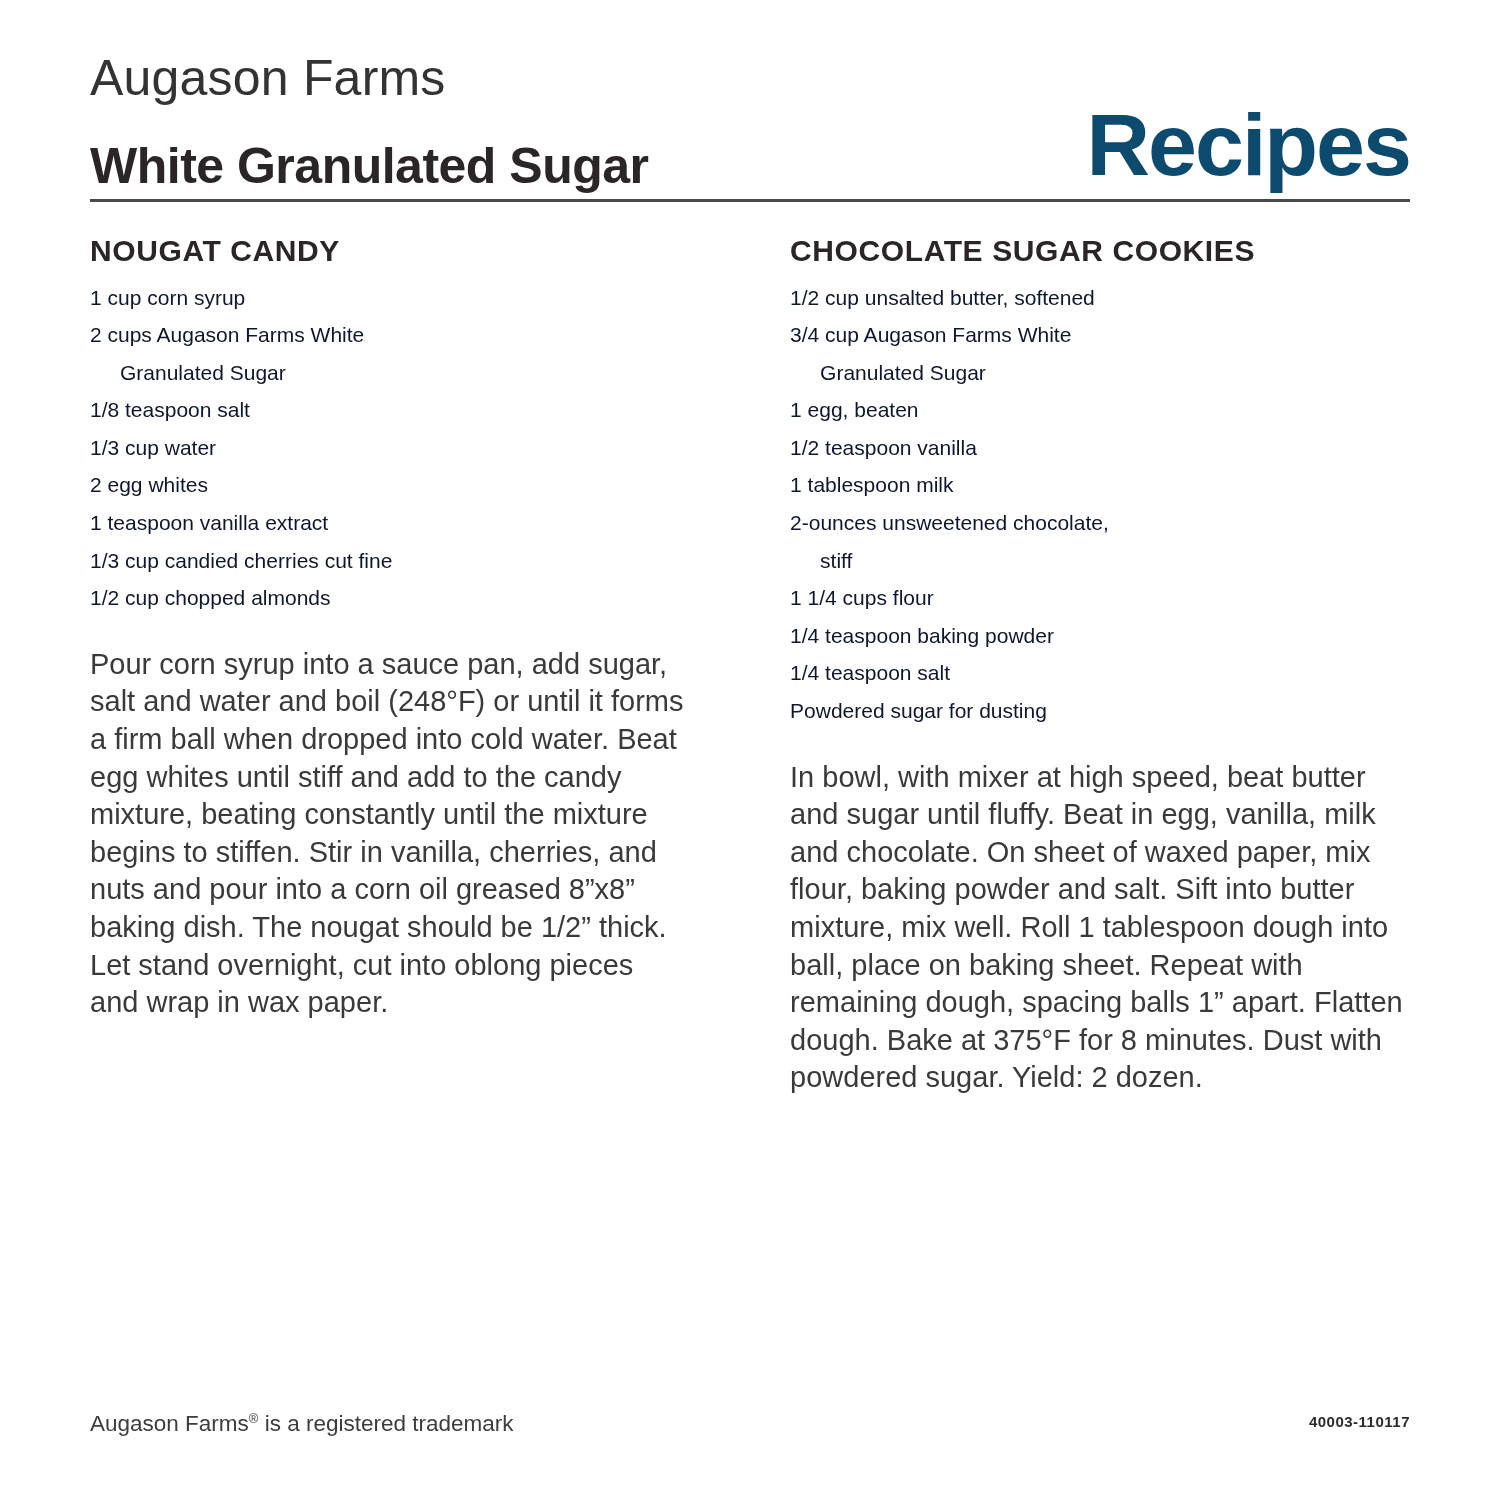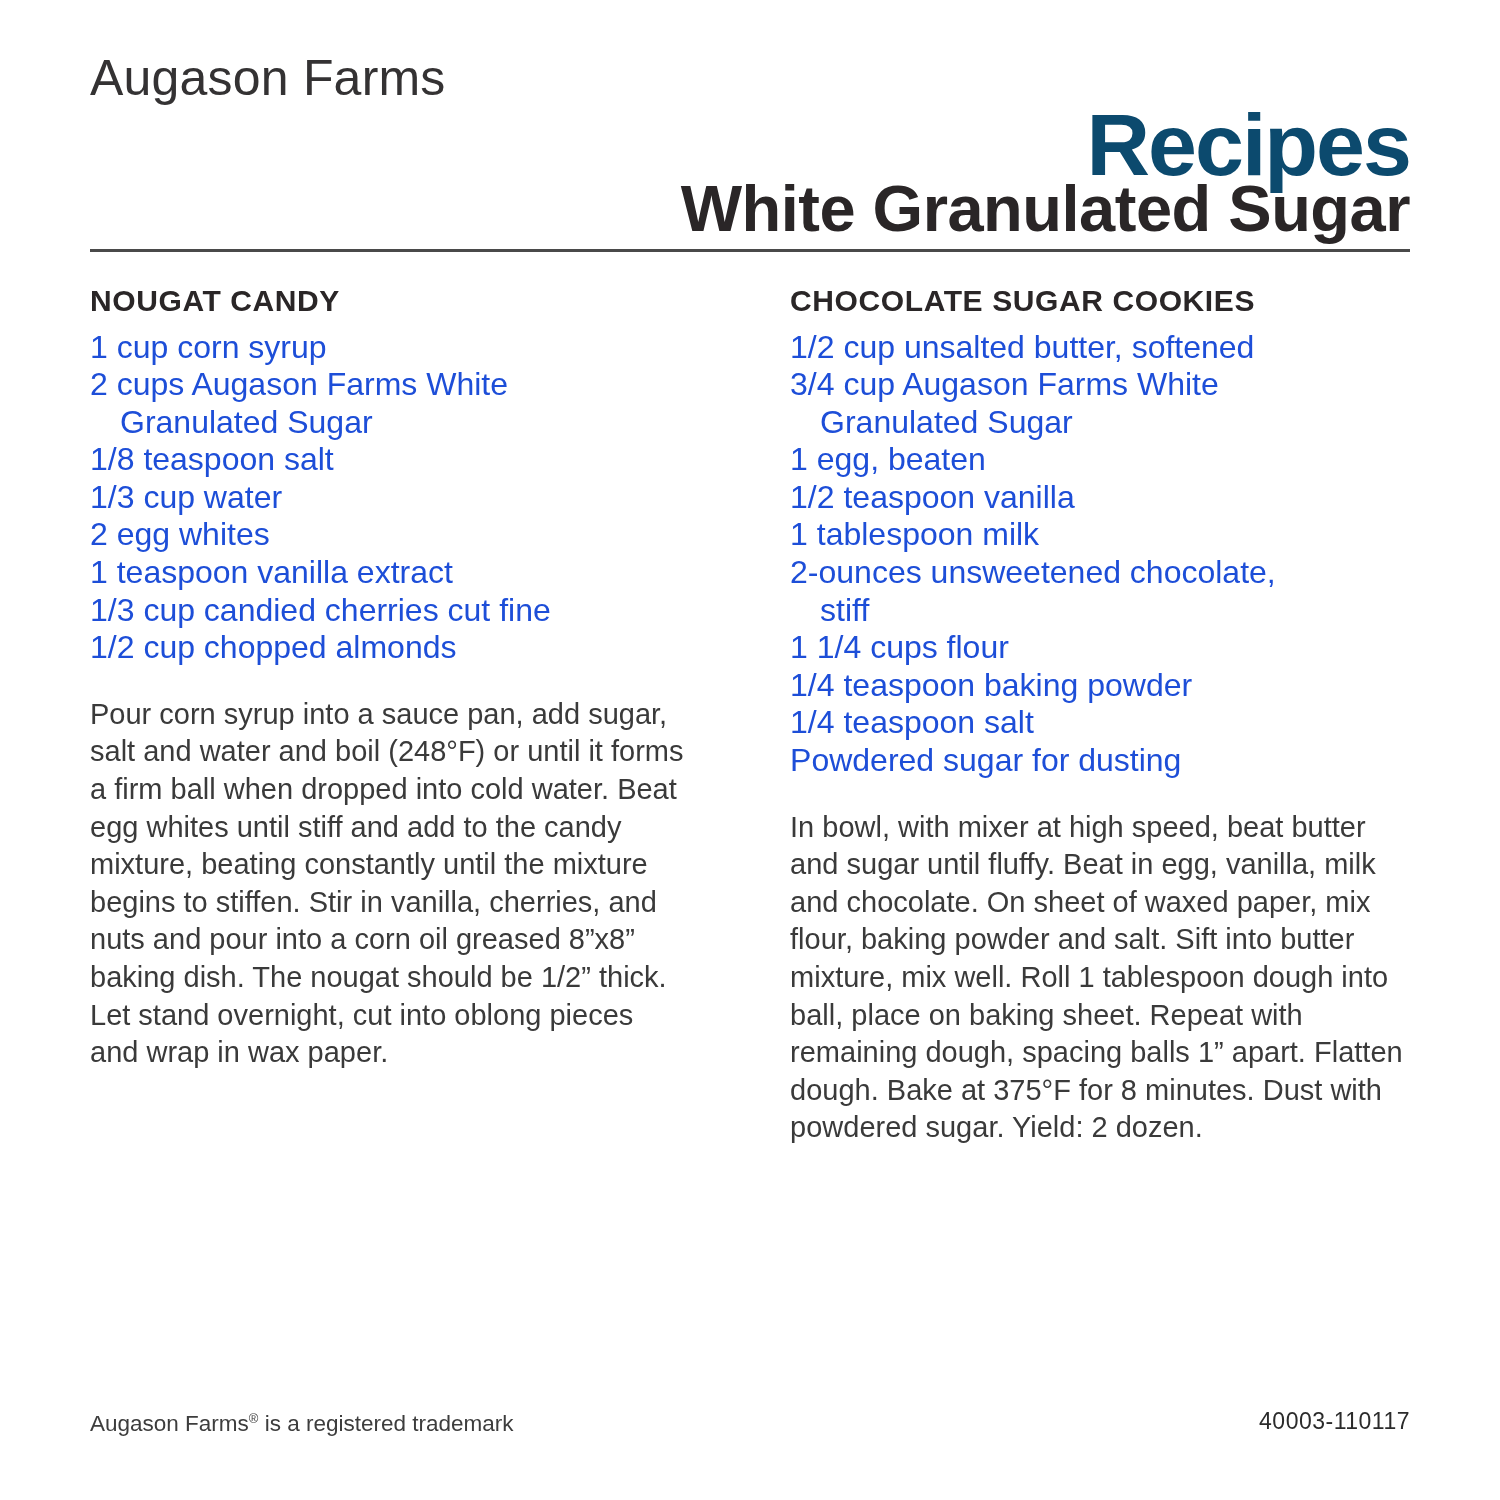--- a/index.html
+++ b/index.html
@@ -17,27 +17,26 @@
     padding: 53px 90px 16px 90px;
     box-sizing: border-box;
   }
   .brand {
     font-size: 50px;
     line-height: 1.0;
     color: #343233;
     letter-spacing: 0.2px;
   }
   .product {
-    font-size: 65px;
+    font-size: 50px;
     font-weight: 700;
     line-height: 1.0;
     color: #2a2627;
     letter-spacing: -0.5px;
-    margin-top: 73px;
-    text-align: right;
+    margin-top: 38px;
   }
   .page-title {
     position: absolute;
     top: 101px; right: 90px;
     font-size: 88px;
     font-weight: 800;
     line-height: 1.0;
     letter-spacing: -2px;
     color: #0c4a6e;
   }
@@ -55,23 +54,23 @@
   .col-right { width: 648px; margin-left: 58px; }
   .recipe-title {
     font-size: 30px;
     font-weight: 700;
     letter-spacing: 0.6px;
     color: #2a2627;
     margin: 0 0 9px 0;
     line-height: 1.25;
   }
   .ing {
-    font-size: 32px;
+    font-size: 21px;
     line-height: 37.6px;
-    color: #1d4ed8;
+    color: #0f172a;
   }
   .ing.cont { padding-left: 30px; }
   .instructions {
     font-size: 29px;
     line-height: 37.6px;
     color: #3a3a3a;
     margin: 29px 0 0 0;
   }
   .footer {
     position: absolute;
@@ -81,22 +80,22 @@
     justify-content: space-between;
     align-items: center;
   }
   .trademark {
     font-size: 22.5px;
     line-height: 31px;
     color: #3d3d3d;
   }
   .trademark sup { font-size: 13px; }
   .item-code {
-    font-size: 23px;
-    font-weight: 400;
+    font-size: 15px;
+    font-weight: 700;
     letter-spacing: 0.5px;
     color: #2b2b2b;
     margin-top: 2px;
   }
 </style>
 </head>
 <body>
 
 <div class="page">
 

